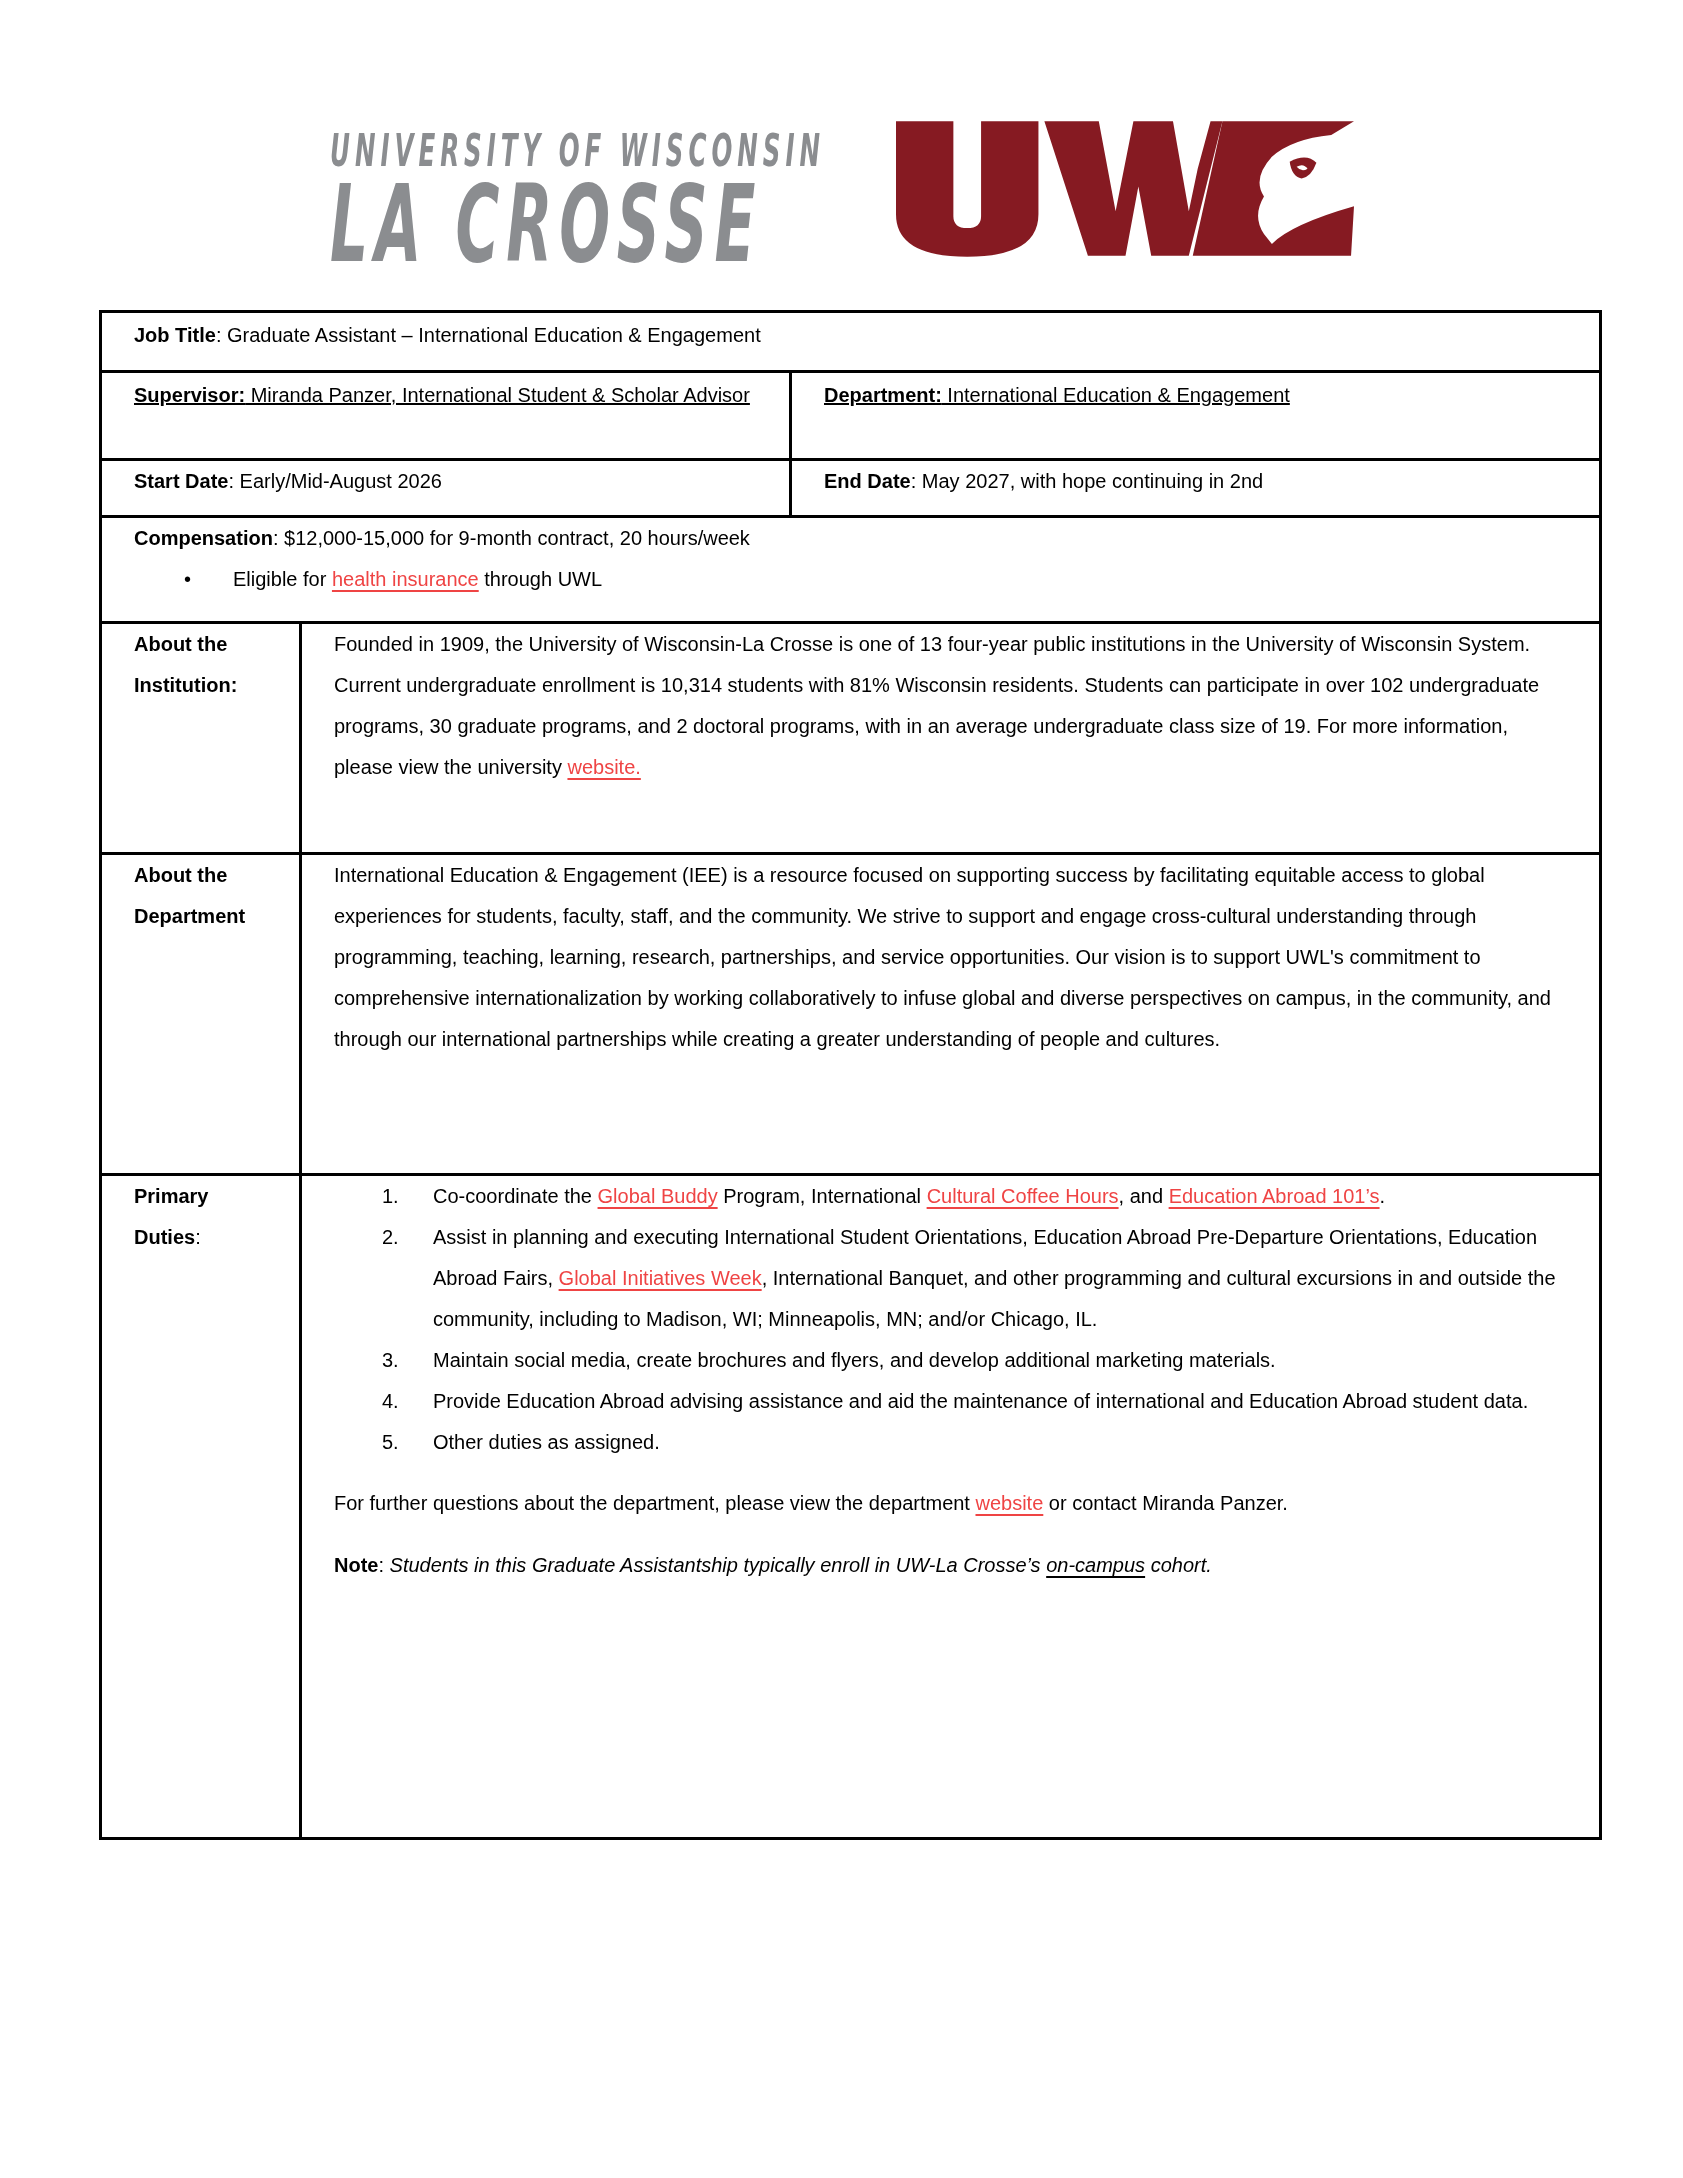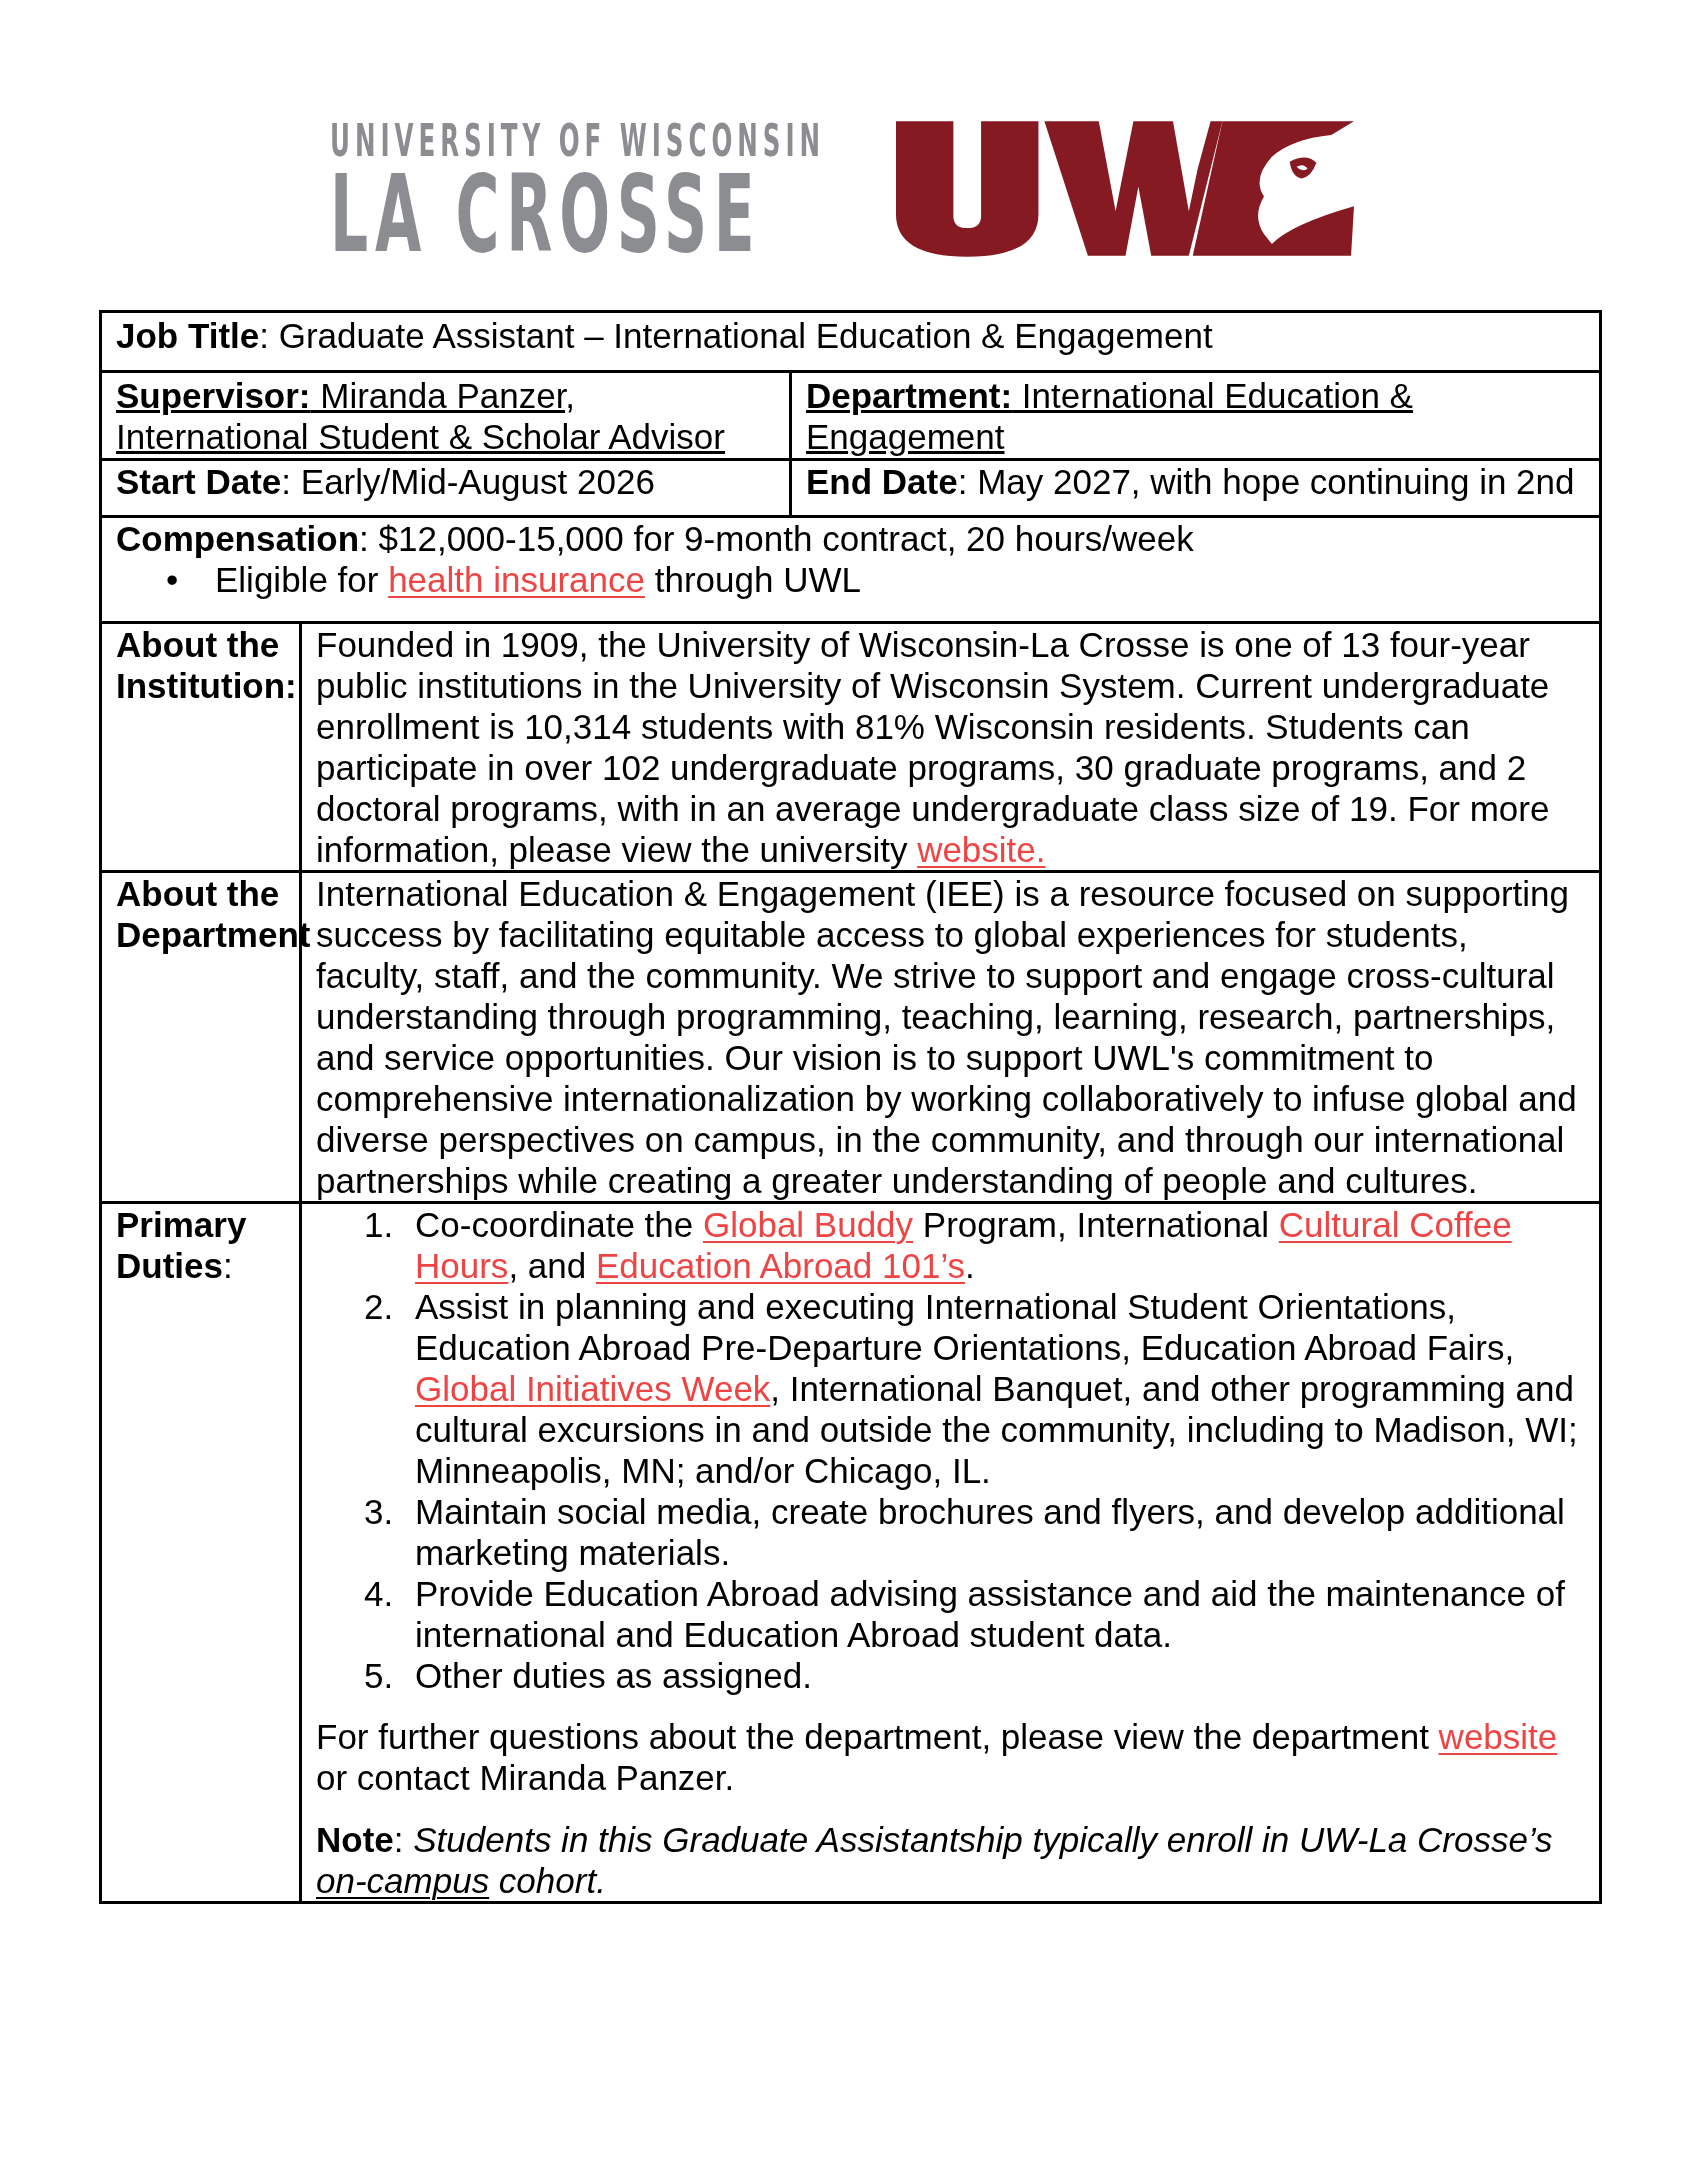--- a/index.html
+++ b/index.html
@@ -1,36 +1,36 @@
 <!DOCTYPE html>
 <html><head>
 <meta charset="utf-8">
 <style>
   html, body { margin: 0; padding: 0; background: #ffffff; }
   body { width: 1683px; height: 2178px; position: relative; overflow: hidden;
          font-family: "Liberation Sans", "DejaVu Sans", sans-serif; color: #000; }
 
   
   .logo { position: absolute; left: 330px; top: 117px; width: 1025px; height: 144px; }
-  .logo-wordmark { position: absolute; left: 0; top: 2px; width: 540px; height: 144px; }
+  .logo-wordmark { position: absolute; left: 0; top: 12px; width: 540px; height: 144px; font-style: italic; }
   .logo-line1 { position: absolute; left: 0; top: 2px; width: 540px; height: 40px;
                 font-family: "DejaVu Sans Condensed", "DejaVu Sans", sans-serif; font-weight: bold;
                 color: #8b8d90; font-size: 44px; line-height: 40px; letter-spacing: 8px;
                 transform: scaleX(0.62); transform-origin: left top; white-space: nowrap; }
   .logo-line2 { position: absolute; left: 0; top: 50px; width: 540px; height: 91px;
                 font-family: "DejaVu Sans", sans-serif; font-weight: bold;
                 color: #8b8d90; font-size: 107px; line-height: 91px; letter-spacing: 12px;
                 transform: scaleX(0.56); transform-origin: left top; white-space: nowrap; }
   .logo-mark { position: absolute; left: 566px; top: 0; width: 458px; height: 144px; }
 
   
   .doc-table { position: absolute; left: 99px; top: 310px; width: 1500px;
                border-collapse: collapse; table-layout: fixed; }
-  .doc-table td { border: 3px solid #000; vertical-align: top; padding: 0 14px;
-                  font-size: 35px; line-height: 41px; }
+  .doc-table td { border: 3px solid #000; vertical-align: top; padding: 0 32px;
+                  font-size: 20px; line-height: 41px; }
   .doc-table td.pad-top { padding-top: 2px; }
   .b { font-weight: bold; }
   a.link { color: #ef4444; text-decoration: underline; text-decoration-thickness: 2px;
            text-underline-offset: 4px; }
   .u-black { text-decoration: underline; text-decoration-thickness: 2px; text-underline-offset: 4px; }
   .it { font-style: italic; }
 
   .row-title td { height: 55px; }
   .row-sup td { height: 83px; text-decoration: underline; }
   .row-email td { height: 54px; }

